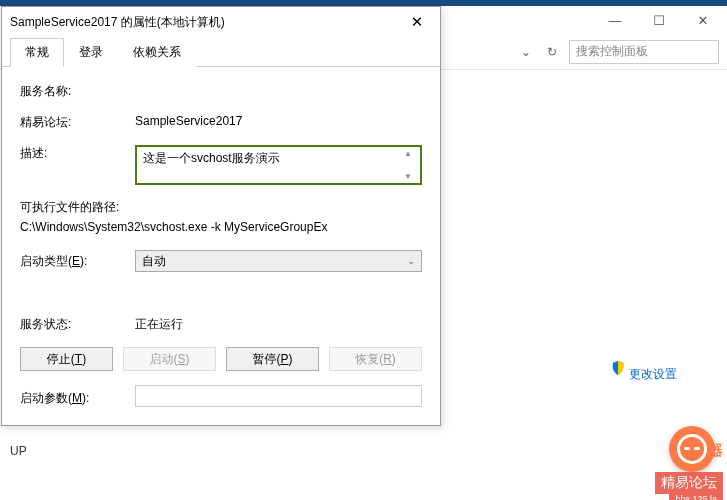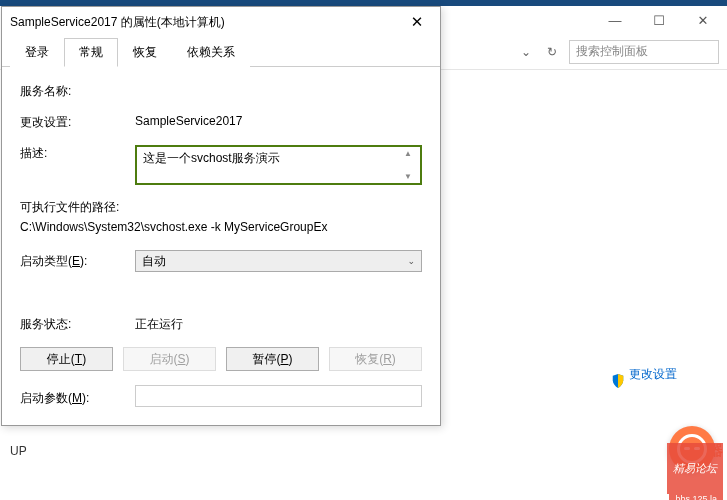--- a/index.html
+++ b/index.html
@@ -12,21 +12,21 @@
     .bg-toolbar { height: 36px; display: flex; align-items: center; gap: 8px; padding: 4px 8px; justify-content: flex-end; border-bottom: 1px solid #e5e5e5; }
     .addr-icon { width: 18px; height: 18px; display: inline-flex; align-items: center; justify-content: center; color: #666; }
     .search-box { width: 150px; height: 24px; border: 1px solid #ccc; padding: 2px 6px; font-size: 12px; color: #888; }
     .bg-content { padding: 18px 0 0 10px; }
     .win-logo { display: flex; align-items: center; gap: 12px; margin-top: 60px; }
     .logo-squares { width: 60px; height: 60px; display: grid; grid-template-columns: 1fr 1fr; grid-template-rows: 1fr 1fr; gap: 3px; transform: perspective(200px) rotateY(-8deg); }
     .logo-squares div { background: #0078d7; }
     .win-text { font-size: 38px; font-weight: 300; color: #0078d7; letter-spacing: -1px; }
     .sys-info { margin-top: 50px; font-size: 12px; line-height: 2.2; color: #333; }
     .sys-row { display: flex; }
-    .settings-link { color: #0066cc; display: flex; align-items: flex-end; gap: 4px; margin-left: auto; padding-right: 50px; }
+    .settings-link { color: #0066cc; display: flex; align-items: flex-start; gap: 4px; margin-left: auto; padding-right: 50px; }
     .shield { width: 14px; height: 14px; }
     
     .dialog { position: absolute; top: 6px; left: 1px; width: 440px; background: #fff; border: 1px solid #999; box-shadow: 2px 2px 8px rgba(0,0,0,0.15); }
     .dialog-titlebar { height: 30px; display: flex; align-items: center; padding: 0 4px 0 8px; font-size: 12px; }
     .dialog-title { flex: 1; }
     .dialog-close { width: 38px; height: 28px; background: none; border: none; font-size: 15px; font-weight: 300; }
     .tabs { display: flex; padding: 0 8px; border-bottom: 1px solid #ccc; }
     .tab { padding: 5px 14px; font-size: 12px; border: 1px solid transparent; border-bottom: none; position: relative; top: 1px; background: #fff; }
     .tab.active { border-color: #ccc; border-bottom: 1px solid #fff; }
     .dialog-body { padding: 16px 18px 4px; }
@@ -45,21 +45,21 @@
     .hint { font-size: 12px; margin: 10px 0 18px; }
     .param-input { flex: 1; border: 1px solid #ccc; height: 22px; padding: 2px 4px; }
     .underline-key { text-decoration: underline; }
     
     .wm-logo { position: absolute; right: 12px; bottom: 28px; width: 46px; height: 46px; border-radius: 50%; background: #ff7a45; display: flex; align-items: center; justify-content: center; box-shadow: 0 2px 6px rgba(0,0,0,0.2); }
     .wm-inner { width: 30px; height: 30px; border: 3px solid #fff; border-radius: 50%; position: relative; }
     .wm-inner::before, .wm-inner::after { content: ''; position: absolute; background: #fff; border-radius: 2px; }
     .wm-inner::before { width: 6px; height: 3px; left: 4px; top: 10px; }
     .wm-inner::after { width: 6px; height: 3px; right: 4px; top: 10px; }
     .wm-text1 { position: absolute; right: 4px; bottom: 40px; font-size: 14px; color: #ff7a45; font-weight: bold; }
-    .wm-text2 { position: absolute; right: 4px; bottom: 6px; font-size: 11px; color: #e74c3c; background: rgba(231,76,60,0.85); color: #fff; padding: 18px 6px; font-style: italic; }
+    .wm-text2 { position: absolute; right: 4px; bottom: 6px; font-size: 14px; color: #e74c3c; background: rgba(231,76,60,0.85); color: #fff; padding: 2px 6px; }
     .wm-text3 { position: absolute; right: 4px; bottom: -6px; font-size: 9px; color: #fff; background: rgba(231,76,60,0.85);padding:0 6px 2px; }
   </style>
 </head>
 <body>
 
 <div class="taskbar-top"></div>
 
 <div class="bg-window">
   <div class="bg-titlebar">
     <button>—</button>
@@ -102,31 +102,30 @@
     </div>
   </div>
 </div>
 
 <div class="dialog">
   <div class="dialog-titlebar">
     <span class="dialog-title">SampleService2017 的属性(本地计算机)</span>
     <button class="dialog-close">✕</button>
   </div>
   <div class="tabs">
+    <div class="tab active">常规</div>
     <div class="tab">登录</div>
-    <div class="tab active">常规</div>
-    <div class="tab">恢复</div>
     <div class="tab">依赖关系</div>
   </div>
   <div class="dialog-body">
     <div class="form-row">
       <span class="form-label">服务名称:</span>
     </div>
     <div class="form-row">
-      <span class="form-label">更改设置:</span>
+      <span class="form-label">精易论坛:</span>
       <span class="form-value">SampleService2017</span>
     </div>
     <div class="form-row">
       <span class="form-label">描述:</span>
       <div class="desc-box">
         <span>这是一个svchost服务演示</span>
         <div class="desc-arrows">
             <span>▲</span>
             <span>▼</span>
           </div>

